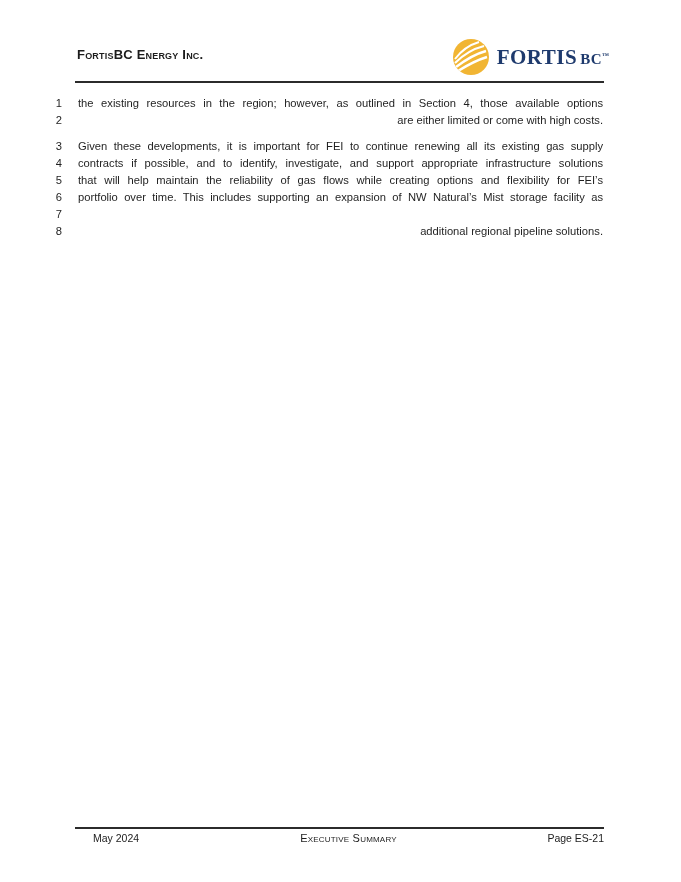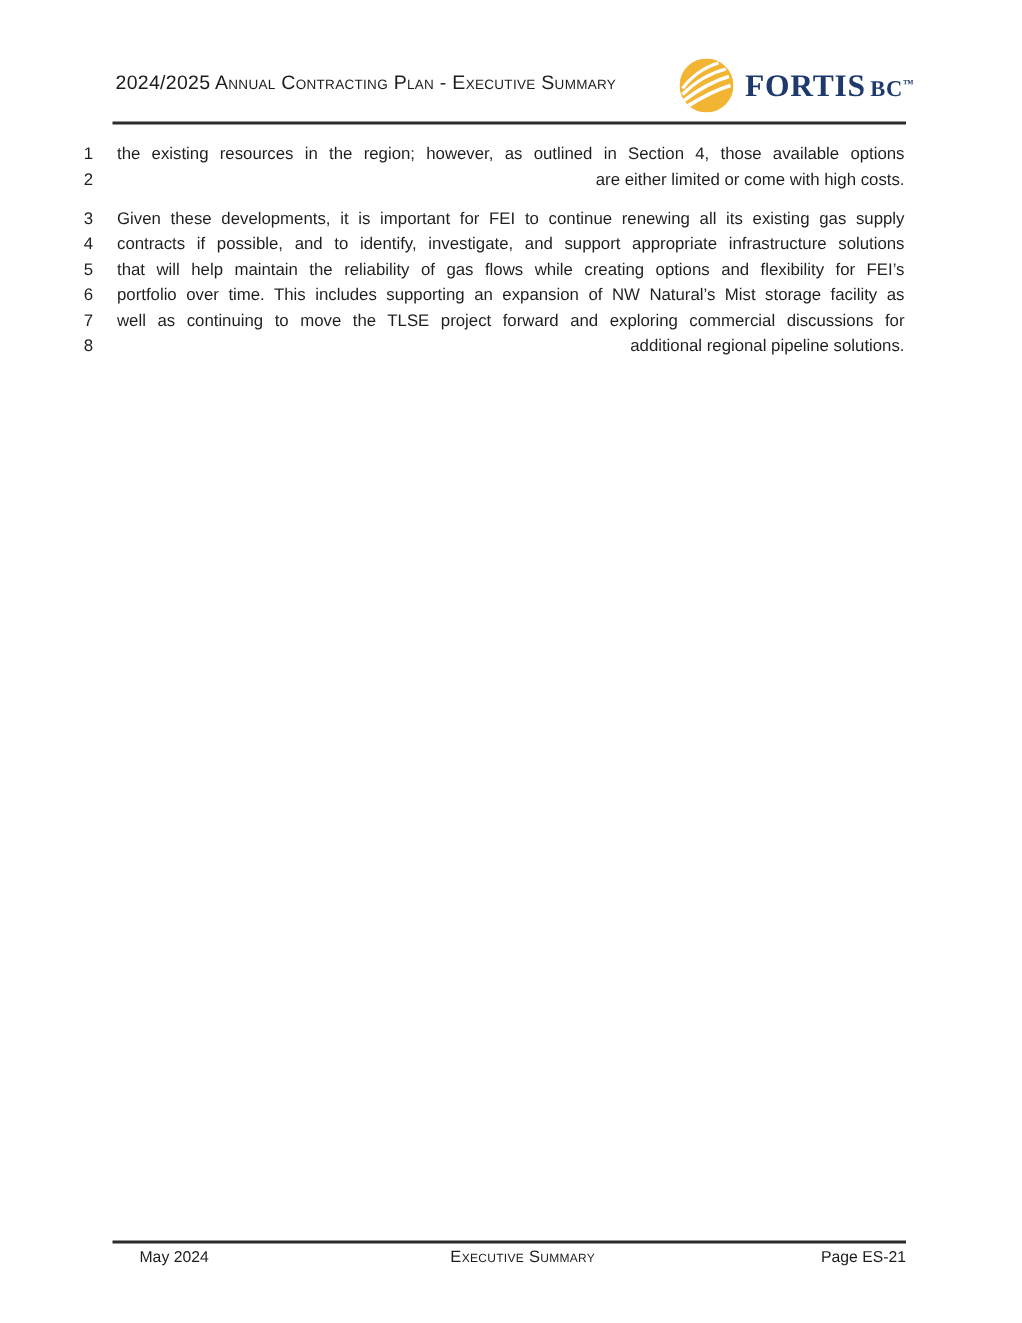--- a/index.html
+++ b/index.html
@@ -56,21 +56,21 @@
   .footer-left  { flex:1; text-align:left;padding-left:16px; }
   .footer-center{ flex:1.4; text-align:center; font-variant:small-caps; font-size:11px; letter-spacing:0.2px; }
   .footer-right { flex:1; text-align:right; }
 </style>
 </head>
 <body>
 
 <div class="page">
 
   <div class="header-text">
-    <div class="header-subtitle">2024/2025 Annual Contracting Plan - Executive Summary</div>
+    <div class="header-company">FortisBC Energy Inc.</div>
   </div>
   <div class="header-rule"></div>
 
   <div class="logo">
     <svg class="logo-circle" viewBox="0 0 36 36" xmlns="http://www.w3.org/2000/svg">
       <defs>
         <clipPath id="lc">
             <circle cx="18" cy="18" r="18"></circle>
           </clipPath>
       </defs>
@@ -113,21 +113,20 @@
       <span class="txt just">that will help maintain the reliability of gas flows while creating options and flexibility for FEI’s</span>
     </div>
 
     <div class="line">
       <span class="num">6</span>
       <span class="txt just">portfolio over time. This includes supporting an expansion of NW Natural’s Mist storage facility as</span>
     </div>
 
     <div class="line">
       <span class="num">7</span>
-      <span class="txt just">well as continuing to move the TLSE project forward and exploring commercial discussions for</span>
     </div>
 
     <div class="line">
       <span class="num">8</span>
       <span class="txt">additional regional pipeline solutions.</span>
     </div>
   </div>
     </div>
 
   <div class="footer-rule"></div>

